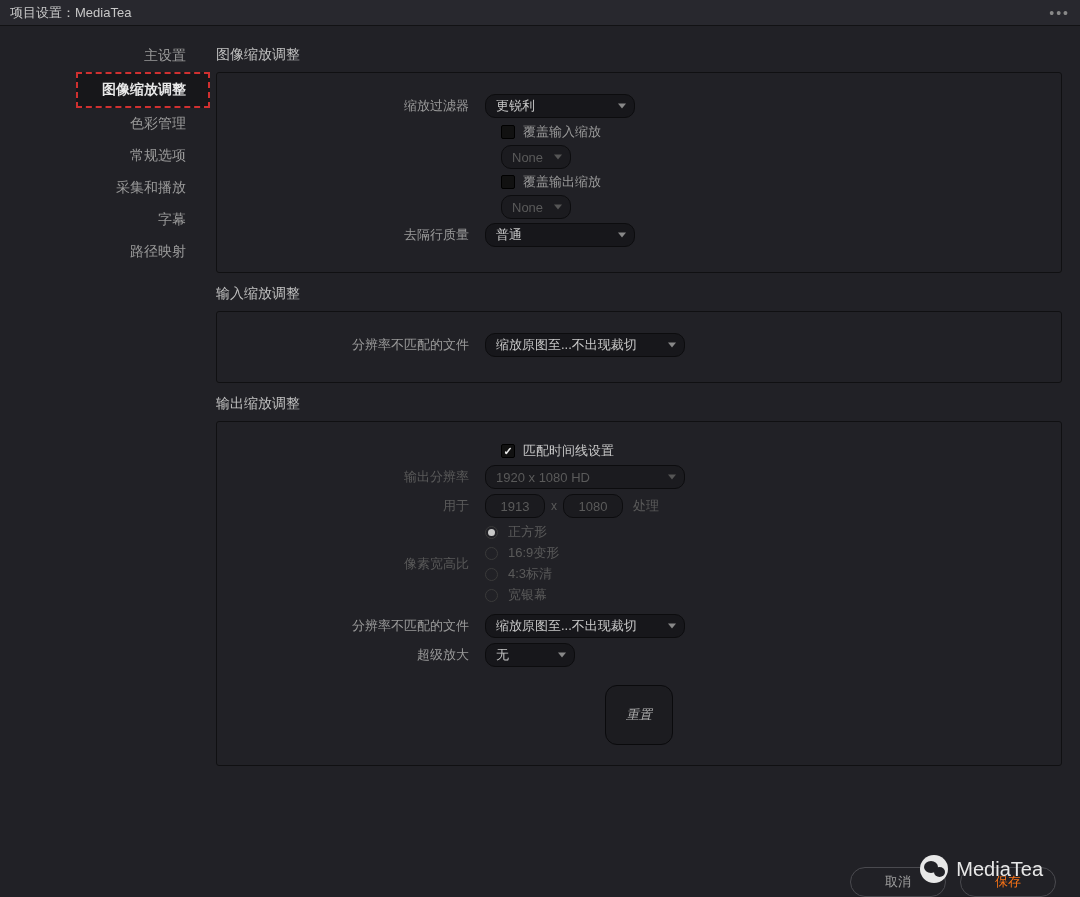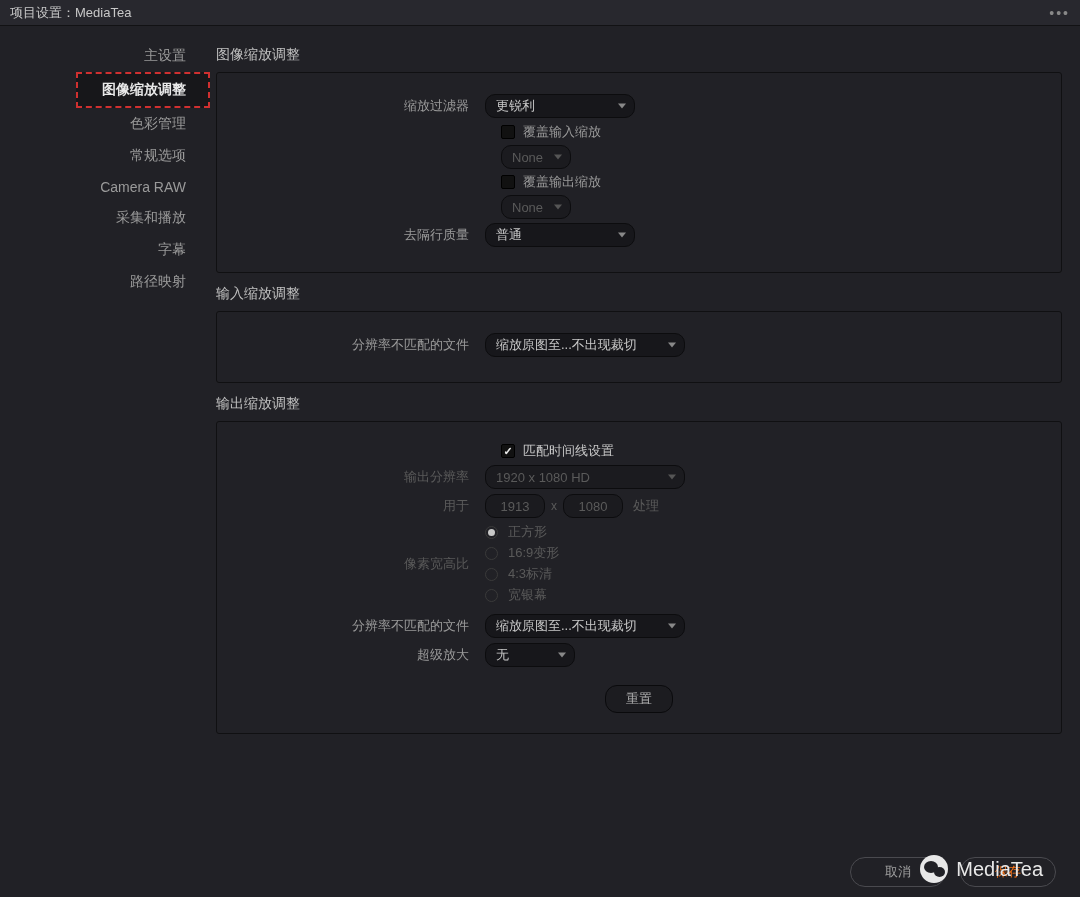--- a/index.html
+++ b/index.html
@@ -150,31 +150,32 @@
 .radio-label { color: #9a9a9a; font-size: 13px; }
 .radio-label.disabled { color: #5a5a5a; }
 .proc-x { color: #5a5a5a; margin: 0 6px; font-size: 12px; }
 .proc-text { color: #5a5a5a; margin-left: 10px; }
 .reset-row { display: flex; justify-content: center; margin-top: 18px; }
 .reset-btn {
   border: 1px solid #0a0a0c;
   background: #1c1c20;
   color: #b0b0b0;
   border-radius: 12px;
-  padding: 4px 20px;
+  padding: 20px 20px;
   font-size: 13px;
   cursor: pointer;
+  font-style: italic;
 }
 .footer {
   position: absolute;
   bottom: 0; left: 0; right: 0;
   height: 50px;
   display: flex;
   justify-content: flex-end;
-  align-items: center;
+  align-items: flex-end;
   padding-right: 24px;
   gap: 14px;
 }
 .footer-btn {
   border: 1px solid #4a4a4f;
   background: transparent;
   color: #a0a0a0;
   border-radius: 16px;
   padding: 5px 34px;
   font-size: 13px;
@@ -221,21 +222,20 @@
   <span class="title">项目设置：MediaTea</span>
   <span class="dots">•••</span>
 </div>
 
 <div class="container">
   <div class="sidebar">
     <div class="sidebar-item">主设置</div>
     <div class="sidebar-item active">图像缩放调整</div>
     <div class="sidebar-item">色彩管理</div>
     <div class="sidebar-item">常规选项</div>
-    <div class="sidebar-item">Camera RAW</div>
     <div class="sidebar-item">采集和播放</div>
     <div class="sidebar-item">字幕</div>
     <div class="sidebar-item">路径映射</div>
   </div>
 
   <div class="main">
 
     <div class="section-title">图像缩放调整</div>
     <div class="panel">
       <div class="row">

